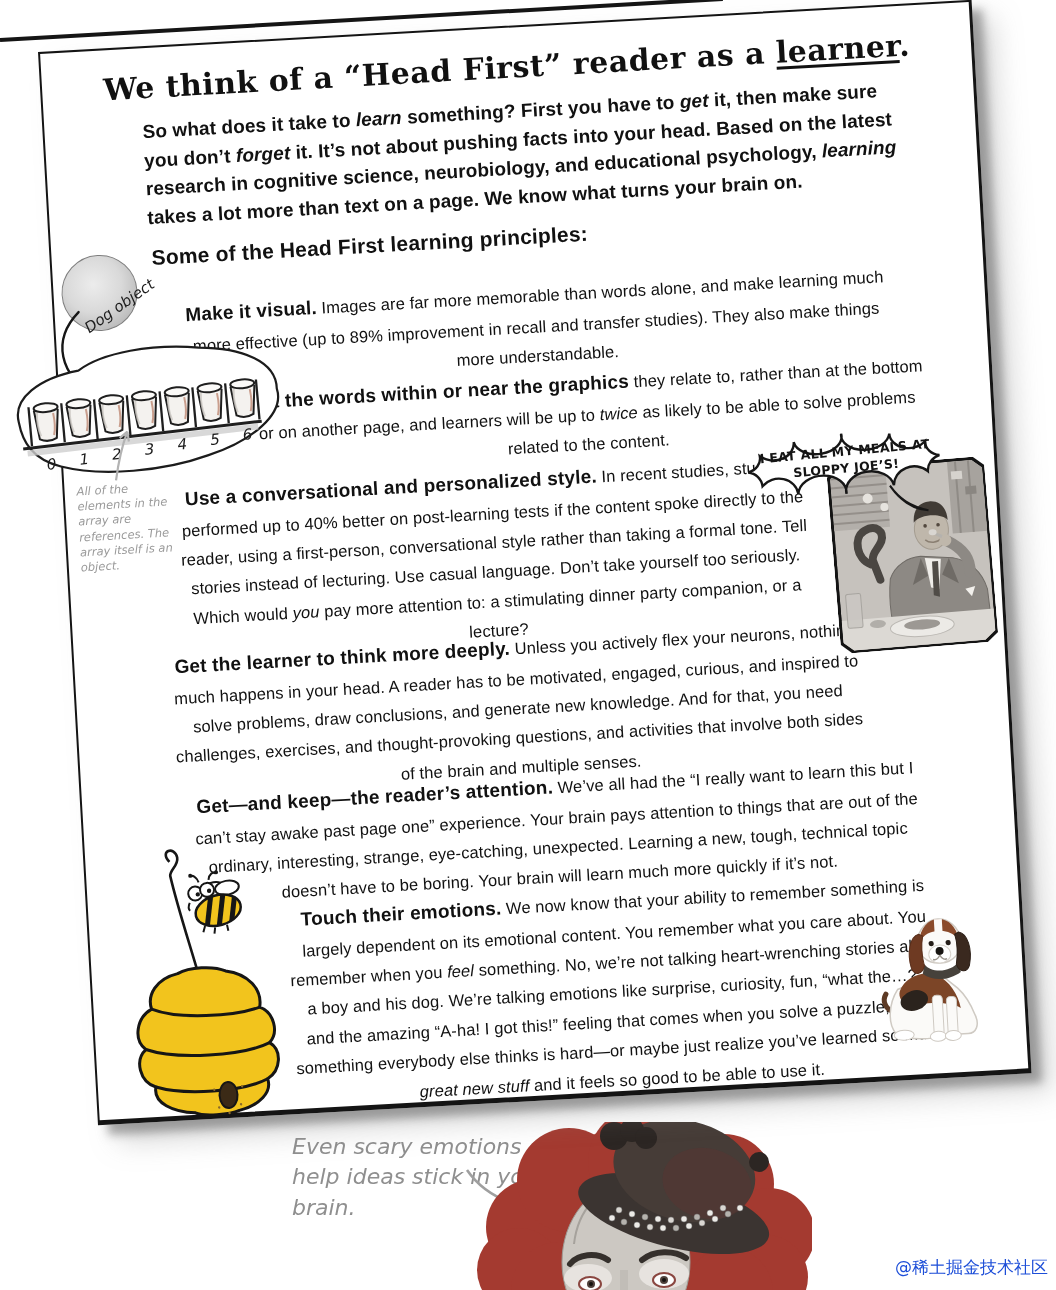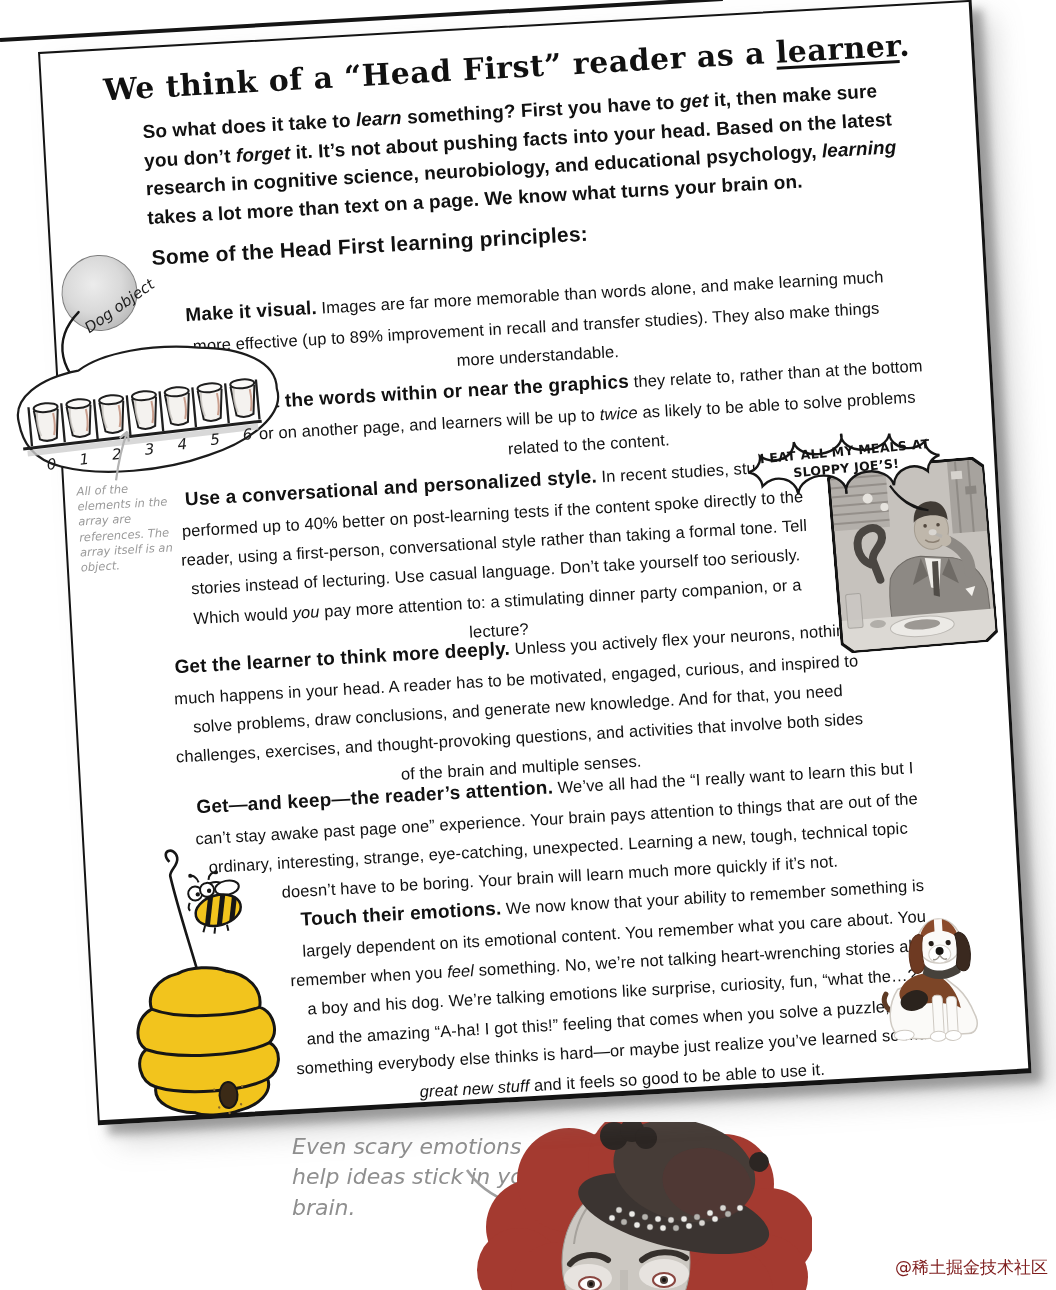--- a/index.html
+++ b/index.html
@@ -63,21 +63,21 @@
     clip-path:polygon(7% 0,93% 0,100% 5%,100% 95%,93% 100%,7% 100%,0 95%,0 5%);
   }
   .photo svg{position:absolute;left:2.5px;top:2.5px;
     clip-path:polygon(7% 0,93% 0,100% 5%,100% 95%,93% 100%,7% 100%,0 95%,0 5%);}
   
   .hive{left:28px;top:798px;}
   .beagle{left:786px;top:912px;}
   .caption{left:292px;top:1132px;width:300px;font-size:22px;line-height:1.38;color:#8f8f8f;z-index:0;}
   .caption-arrow{left:452px;top:1156px;z-index:0;}
   .clown{left:474px;top:1122px;z-index:0;}
-  .watermark{right:8px;top:1256px;font-size:17px;color:#7f1d1d;font-family:"DejaVu Sans",sans-serif;z-index:5;}
+  .watermark{right:8px;top:1256px;font-size:17px;color:#1d4ed8;font-family:"DejaVu Sans",sans-serif;z-index:5;}
 </style>
 </head>
 <body>
 
 <div class="abs back-line"></div>
 
 <div class="abs page">
 
   <div class="abs page-title"><span>We think of a “Head First” reader as a </span><span class="under">learner</span><span>.</span></div>
 

